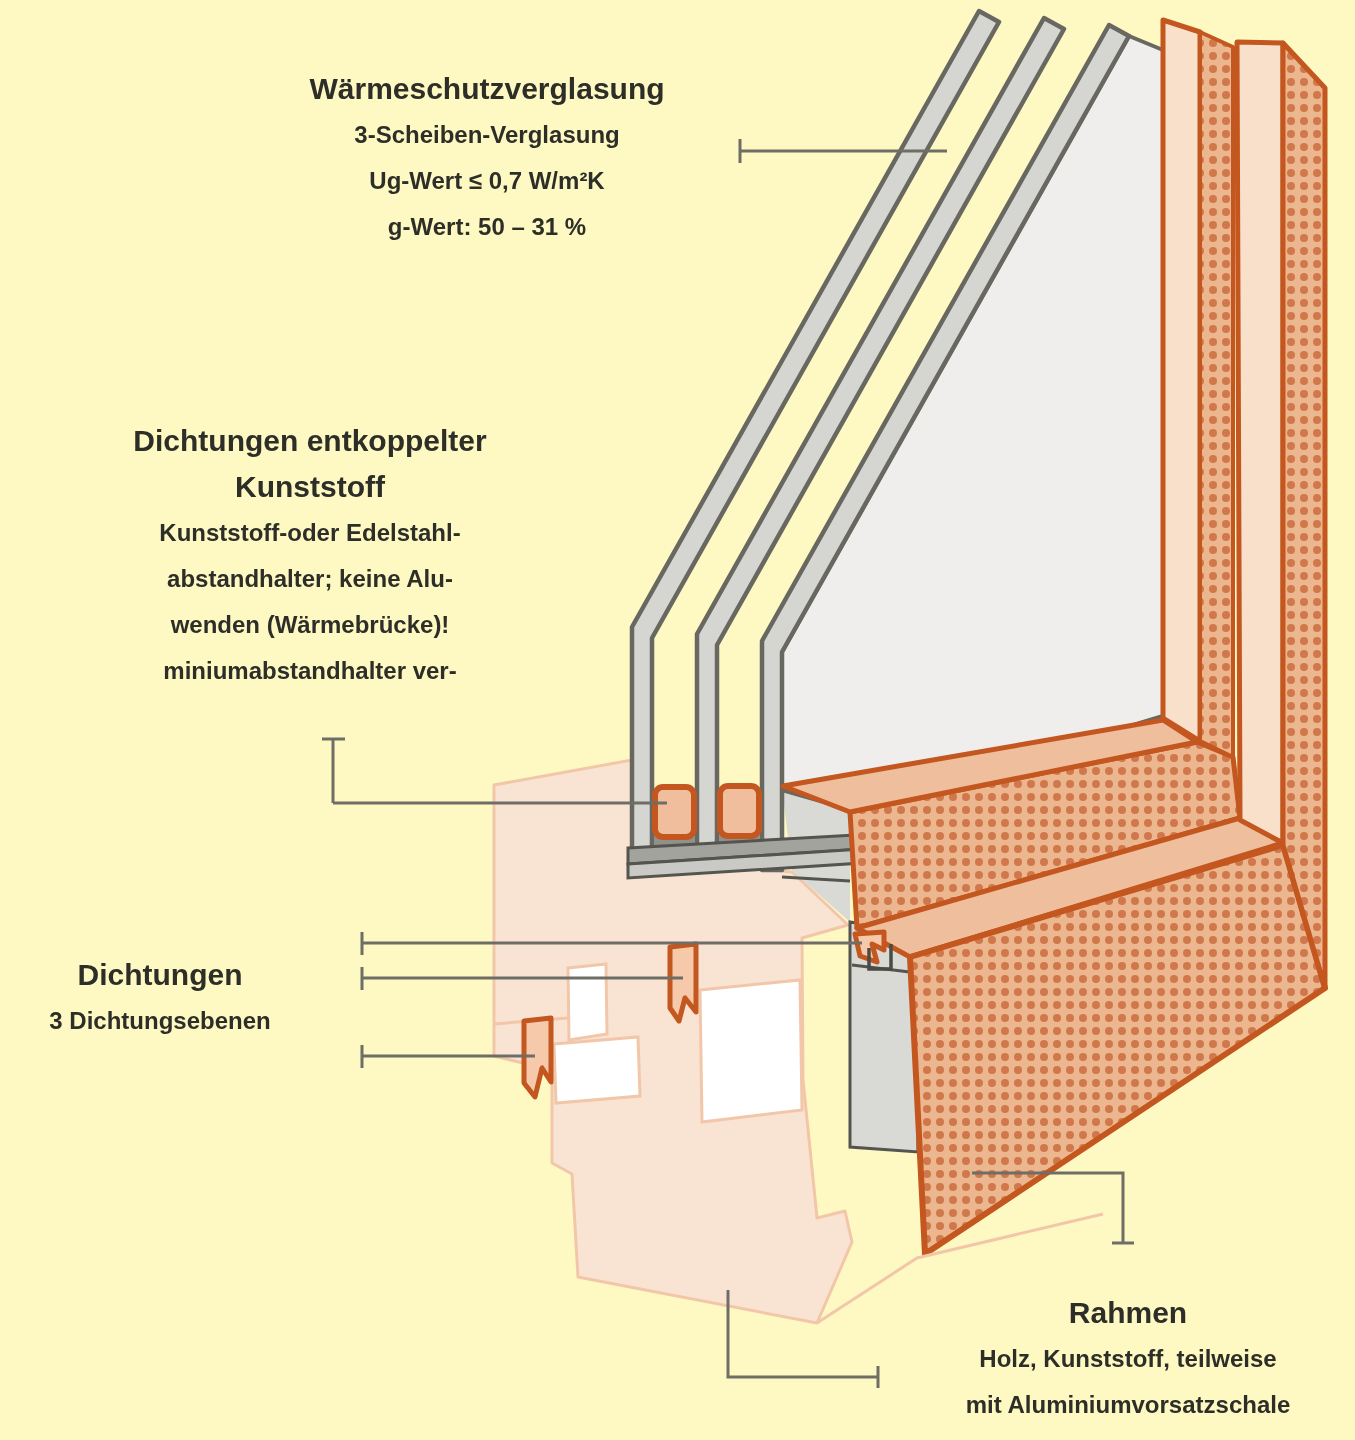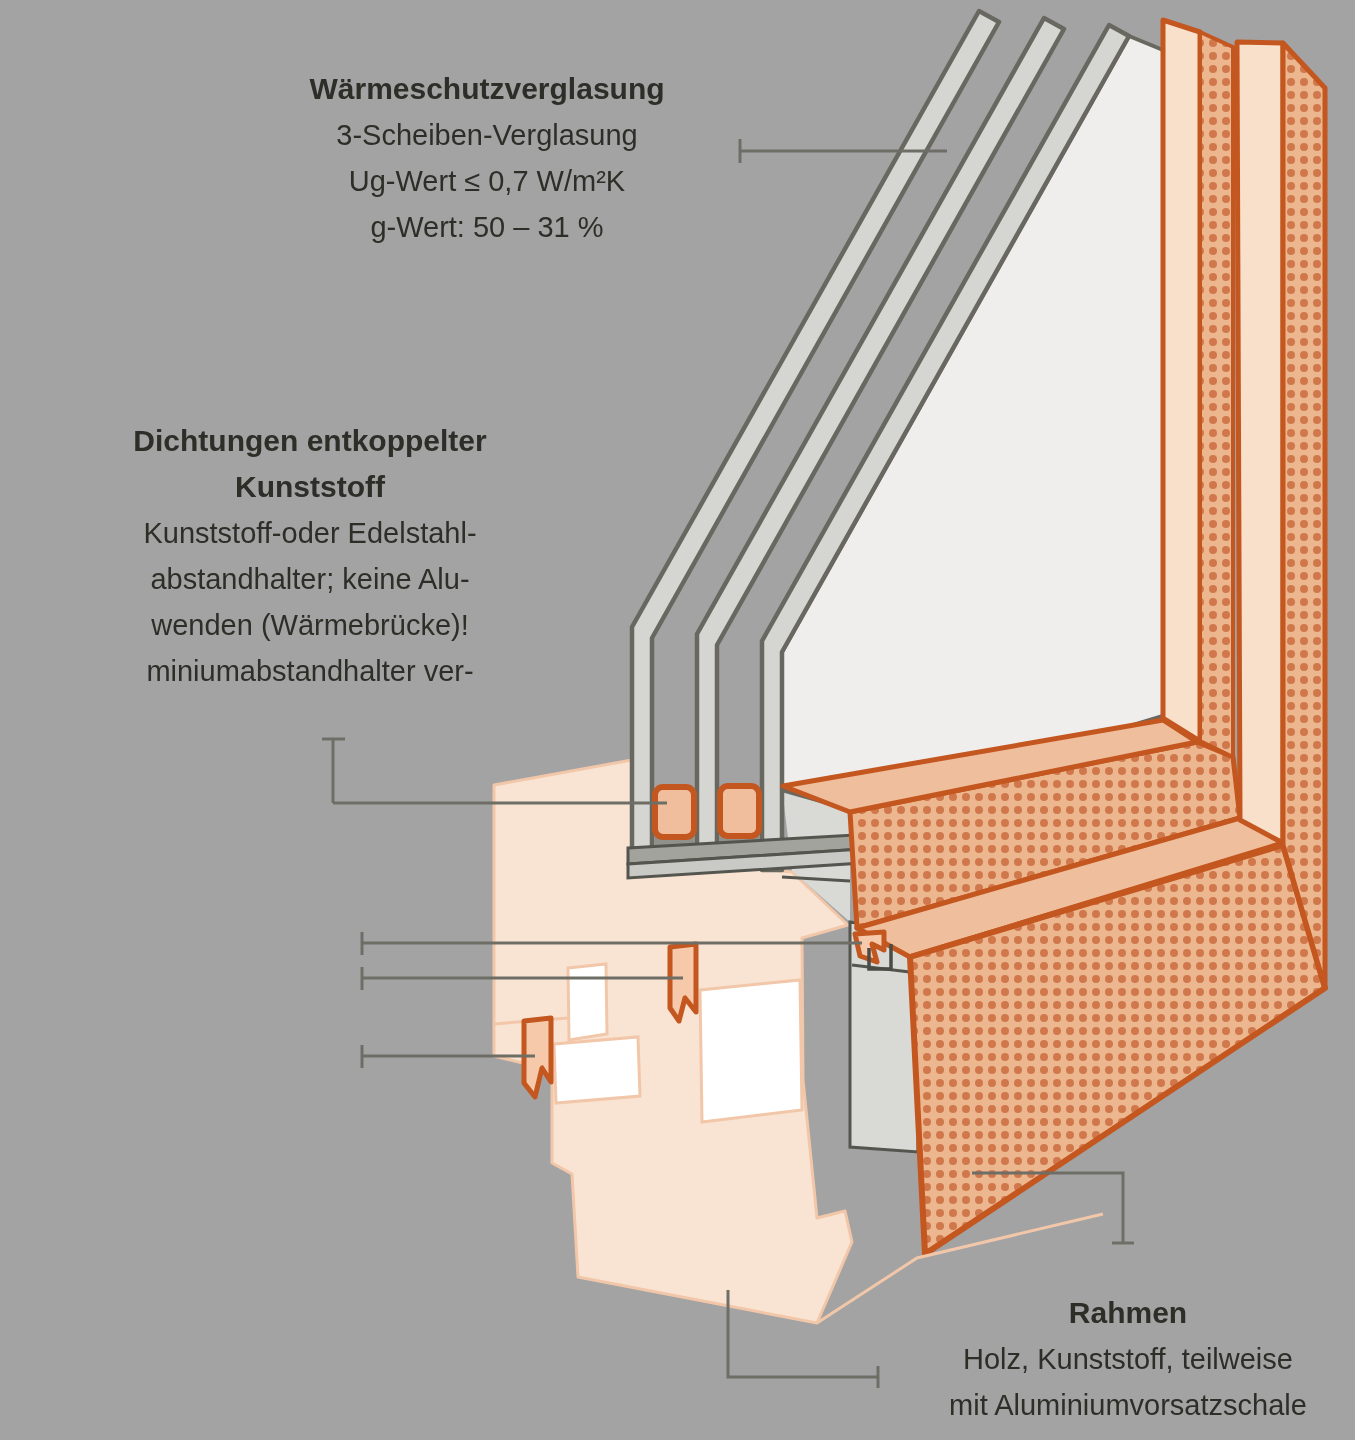--- a/index.html
+++ b/index.html
@@ -1,21 +1,21 @@
 <!DOCTYPE html>
 <html><head>
 <meta charset="utf-8">
 <style>
   html,body{margin:0;padding:0;background:#ffffff;}
-  #stage{position:relative;width:1355px;height:1440px;background:#a3a3a3;overflow:hidden;
+  #stage{position:relative;width:1355px;height:1440px;background:#fef9c3;overflow:hidden;
          font-family:"Liberation Sans", sans-serif;}
   #diagram-svg{position:absolute;left:0;top:0;}
   .label-block{position:absolute;text-align:center;color:#2e2e29;}
   .label-block .t{font-weight:700;font-size:30px;line-height:46px;}
-  .label-block .l{font-weight:400;font-size:29px;line-height:46px;}
+  .label-block .l{font-weight:700;font-size:24px;line-height:46px;}
 </style>
 </head>
 <body>
 
 <div id="stage">
 
 <svg id="diagram-svg" width="1355" height="1440" viewBox="0 0 1355 1440">
   <defs>
     <pattern id="dots" width="13" height="13" patternUnits="userSpaceOnUse">
       <rect width="13" height="13" fill="#ecb68e"></rect>
@@ -107,20 +107,24 @@
 
 <div class="label-block" style="left:10px;top:418px;width:600px;">
   <div class="t">Dichtungen entkoppelter</div>
   <div class="t">Kunststoff</div>
   <div class="l">Kunststoff-oder Edelstahl-</div>
   <div class="l">abstandhalter; keine Alu-</div>
   <div class="l">wenden (Wärmebrücke)!</div>
   <div class="l">miniumabstandhalter ver-</div>
 </div>
 
+<div class="label-block" style="left:0px;top:952px;width:320px;">
+  <div class="t">Dichtungen</div>
+  <div class="l">3 Dichtungsebenen</div>
+</div>
 
 <div class="label-block" style="left:878px;top:1290px;width:500px;">
   <div class="t">Rahmen</div>
   <div class="l">Holz, Kunststoff, teilweise</div>
   <div class="l">mit Aluminiumvorsatzschale</div>
 </div>
 
 </div>
 
 </body></html>

